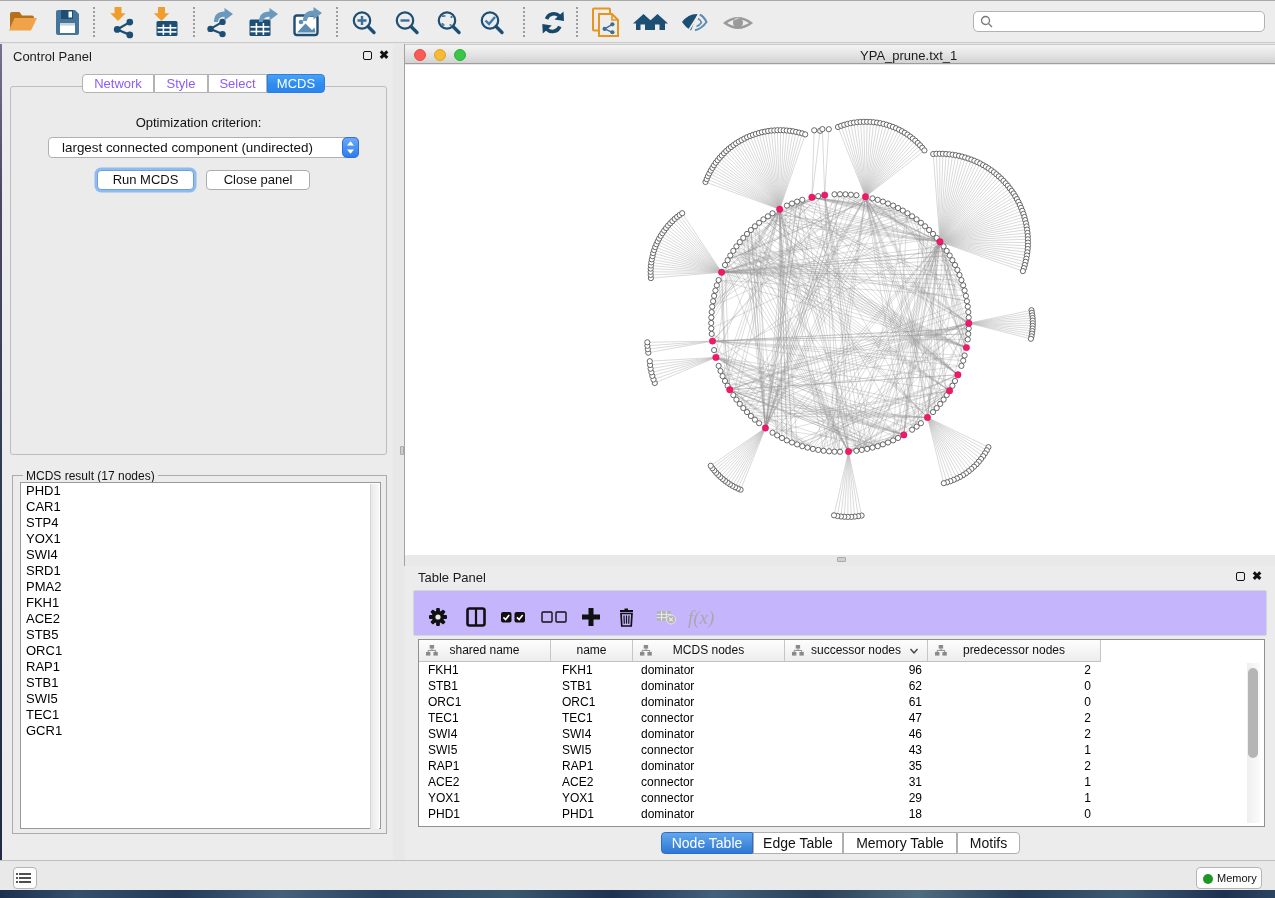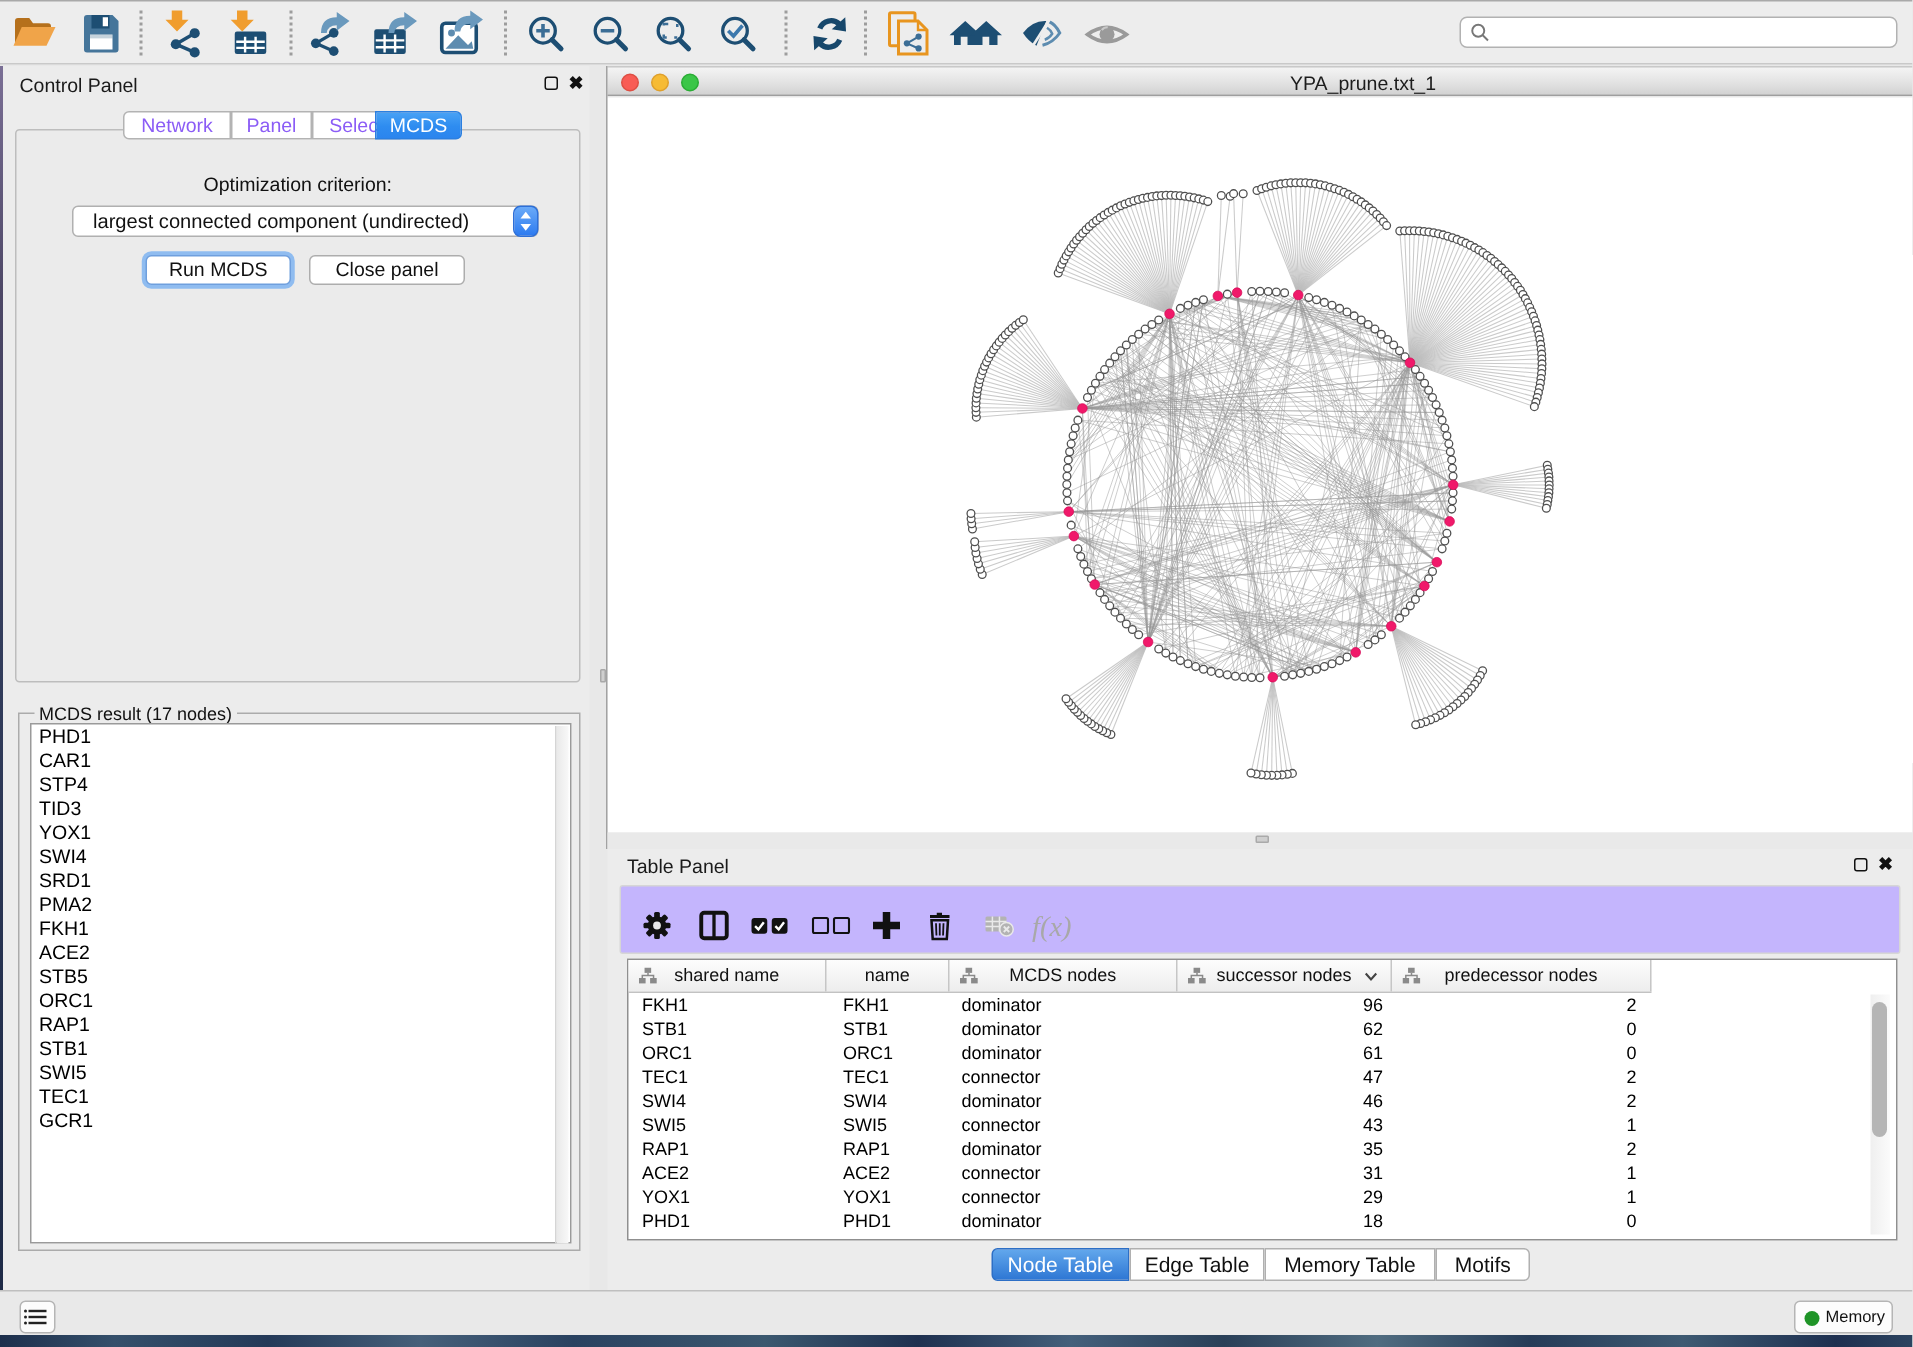--- a/index.html
+++ b/index.html
@@ -228,43 +228,42 @@
   </div>
 
   <div id="leftedge"></div>
   <div id="bottomstrip"></div>
 
   <div id="cpanel">
     <div class="ptitle">Control Panel</div>
     <div class="wbtn" style="left:361px; top:7px;"></div>
     <div class="wx" style="left:377px; top:4px;">✖</div>
     <div class="tab" style="left:80px; width:72px; border-radius:4px 0 0 4px;">Network</div>
-    <div class="tab" style="left:152px; width:54px;">Panel</div>
+    <div class="tab" style="left:152px; width:54px;">Style</div>
     <div class="tab" style="left:206px; width:59px;">Select</div>
-    <div class="tab sel" style="left:248px; width:58px; border-radius:0 4px 4px 0;">MCDS</div>
+    <div class="tab sel" style="left:265px; width:58px; border-radius:0 4px 4px 0;">MCDS</div>
     <div id="tabbox">
       <div id="optlabel">Optimization criterion:</div>
       <div id="dropdown">largest connected component (undirected)
         <div id="dropcap">
           <svg width="15" height="19" viewBox="0 0 15 19">
               <path d="M7.5 3.2 L11 7.6 L4 7.6 Z" fill="#fff"></path>
               <path d="M7.5 15.8 L11 11.4 L4 11.4 Z" fill="#fff"></path>
             </svg>
         </div>
       </div>
       <div class="btn" id="runbtn">Run MCDS</div>
       <div class="btn" id="closebtn">Close panel</div>
     </div>
     <div id="fieldset">
       <div id="fslegend">MCDS result (17 nodes)</div>
       <div id="listbox">
         <div class="li">PHD1</div>
           <div class="li">CAR1</div>
           <div class="li">STP4</div>
-        <div class="li">TID3</div>
           <div class="li">YOX1</div>
           <div class="li">SWI4</div>
         <div class="li">SRD1</div>
           <div class="li">PMA2</div>
           <div class="li">FKH1</div>
         <div class="li">ACE2</div>
           <div class="li">STB5</div>
           <div class="li">ORC1</div>
         <div class="li">RAP1</div>
           <div class="li">STB1</div>

